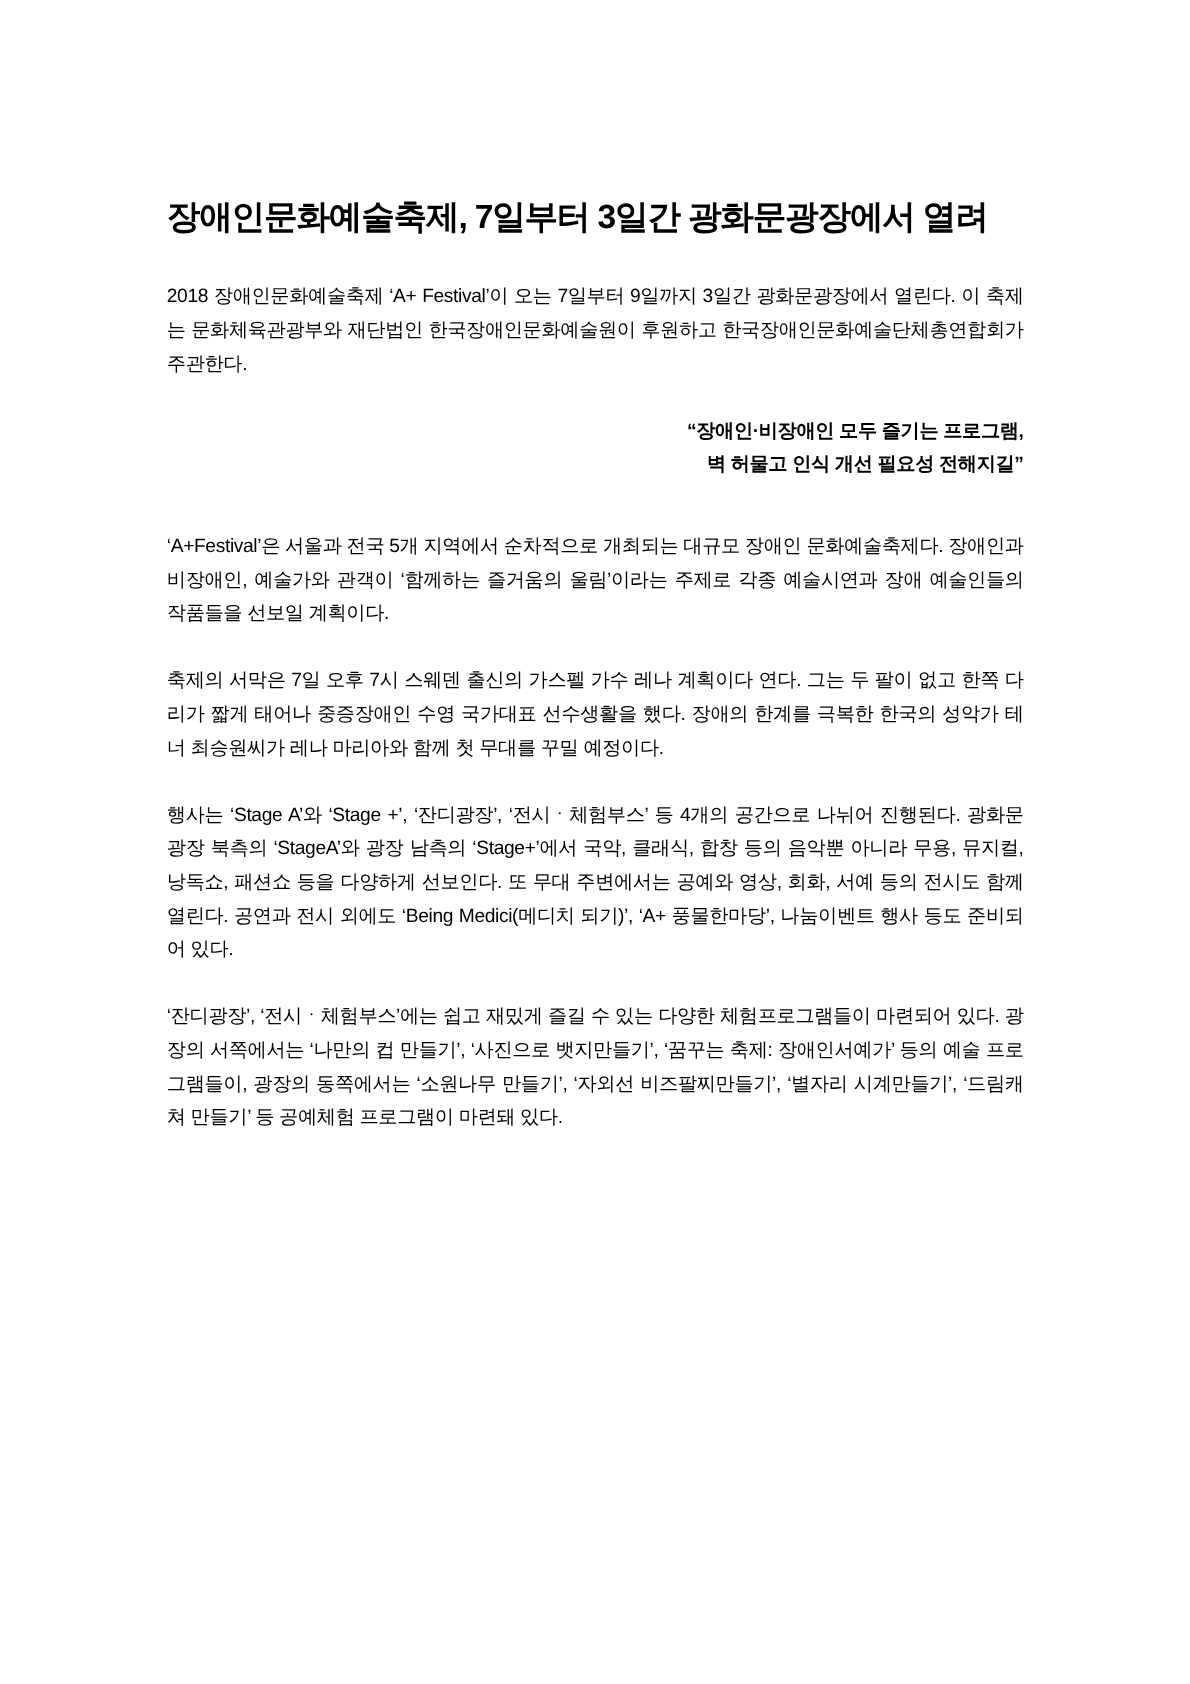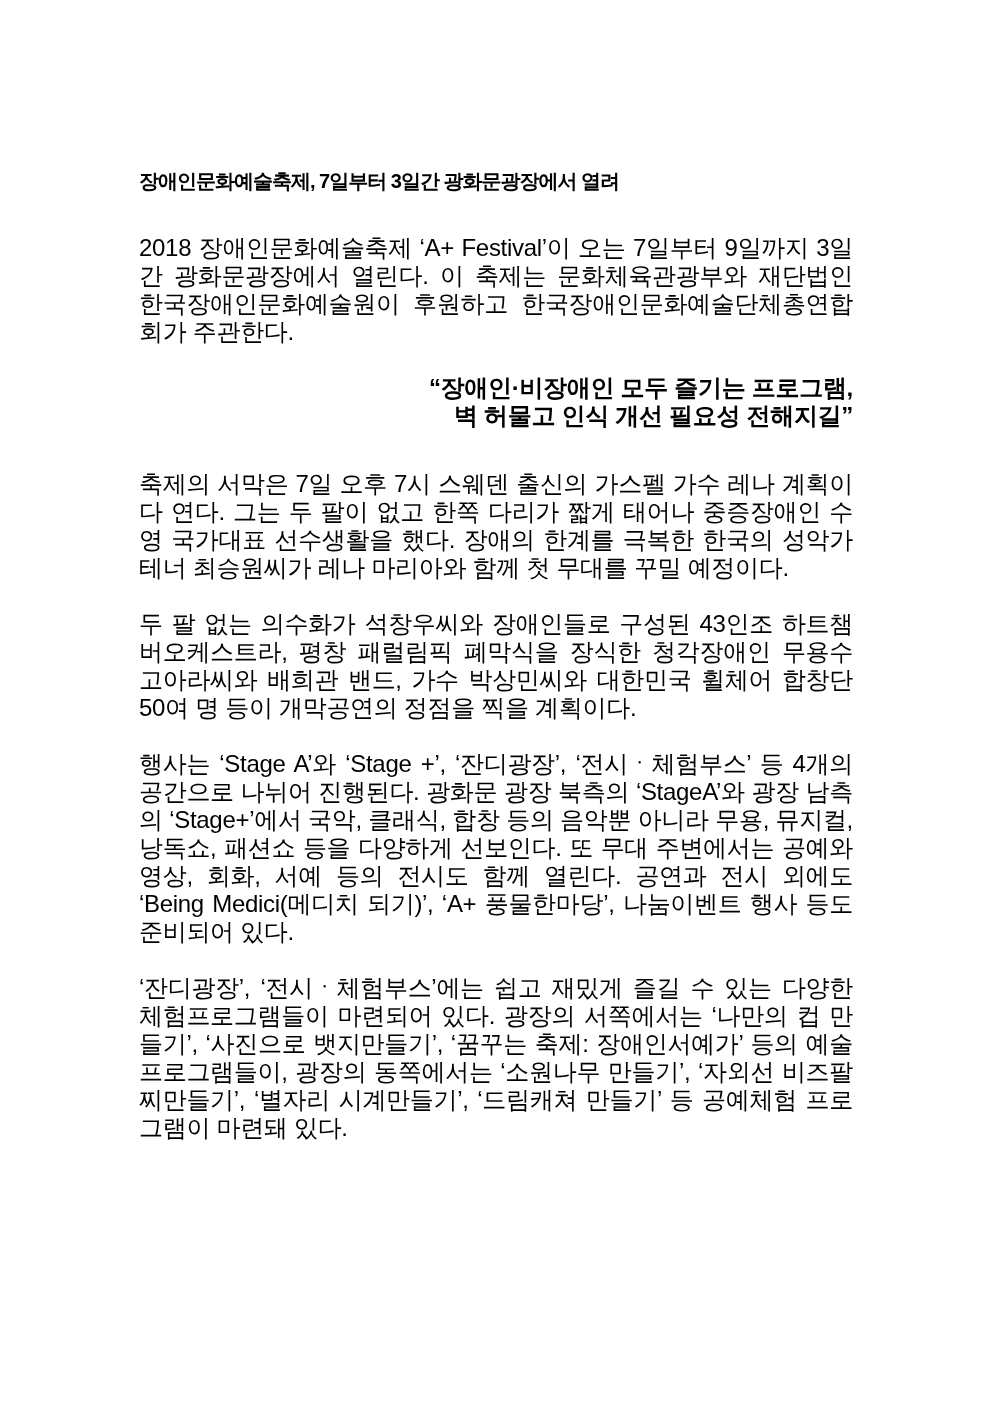--- a/index.html
+++ b/index.html
@@ -15,30 +15,30 @@
     position: relative;
     overflow: hidden;
   }
   .page-content {
     position: absolute;
     left: 139px;
     top: 162px;
     width: 714px;
   }
   .doc-title {
-    font-size: 20px;
+    font-size: 28px;
     font-weight: 700;
     line-height: 38px;
     letter-spacing: -1px;
     margin: 0 0 34px 0;
     word-break: keep-all;
     white-space: nowrap;
   }
   .para {
-    font-size: 24px;
+    font-size: 16px;
     line-height: 28px;
     letter-spacing: -0.3px;
     margin: 0 0 28px 0;
     text-align: justify;
     word-break: normal;
   }
   .para.quote {
     font-weight: 700;
     text-align: right;
     white-space: pre-line;
@@ -53,22 +53,22 @@
 <body>
 
 <div class="page-content">
   <h1 class="doc-title">장애인문화예술축제, 7일부터 3일간 광화문광장에서 열려</h1>
 
   <p class="para">2018 장애인문화예술축제 ‘A+ Festival’이 오는 7일부터 9일까지 3일간 광화문광장에서 열린다. 이 축제는 문화체육관광부와 재단법인 한국장애인문화예술원이 후원하고 한국장애인문화예술단체총연합회가 주관한다.</p>
 
   <p class="para quote">“장애인·비장애인 모두 즐기는 프로그램,
 벽 허물고 인식 개선 필요성 전해지길”</p>
 
+  <p class="para">‘A+Festival’은 서울과 전국 5개 지역에서 순차적으로 개최되는 대규모 장애인 문화예술축제다. 장애인과 비장애인, 예술가와 관객이 ‘함께하는 즐거움의 울림’이라는 주제로 각종 예술시연과 장애 예술인들의 작품들을 선보일 계획이다.</p>
 
   <p class="para">축제의 서막은 7일 오후 7시 스웨덴 출신의 가스펠 가수 레나 계획이다 연다. 그는 두 팔이 없고 한쪽 다리가 짧게 태어나 중증장애인 수영 국가대표 선수생활을 했다. 장애의 한계를 극복한 한국의 성악가 테너 최승원씨가 레나 마리아와 함께 첫 무대를 꾸밀 예정이다.</p>
 
-  <p class="para">두 팔 없는 의수화가 석창우씨와 장애인들로 구성된 43인조 하트챔버오케스트라, 평창 패럴림픽 폐막식을 장식한 청각장애인 무용수 고아라씨와 배희관 밴드, 가수 박상민씨와 대한민국 휠체어 합창단 50여 명 등이 개막공연의 정점을 찍을 계획이다.</p>
 
   <p class="para">행사는 ‘Stage A’와 ‘Stage +’, ‘잔디광장’, ‘전시ㆍ체험부스’ 등 4개의 공간으로 나뉘어 진행된다. 광화문 광장 북측의 ‘StageA’와 광장 남측의 ‘Stage+’에서 국악, 클래식, 합창 등의 음악뿐 아니라 무용, 뮤지컬, 낭독쇼, 패션쇼 등을 다양하게 선보인다. 또 무대 주변에서는 공예와 영상, 회화, 서예 등의 전시도 함께 열린다. 공연과 전시 외에도 ‘Being Medici(메디치 되기)’, ‘A+ 풍물한마당’, 나눔이벤트 행사 등도 준비되어 있다.</p>
 
   <p class="para">‘잔디광장’, ‘전시ㆍ체험부스’에는 쉽고 재밌게 즐길 수 있는 다양한 체험프로그램들이 마련되어 있다. 광장의 서쪽에서는 ‘나만의 컵 만들기’, ‘사진으로 뱃지만들기’, ‘꿈꾸는 축제: 장애인서예가’ 등의 예술 프로그램들이, 광장의 동쪽에서는 ‘소원나무 만들기’, ‘자외선 비즈팔찌만들기’, ‘별자리 시계만들기’, ‘드림캐쳐 만들기’ 등 공예체험 프로그램이 마련돼 있다.</p>
 
 </div>
 
 </body></html>

